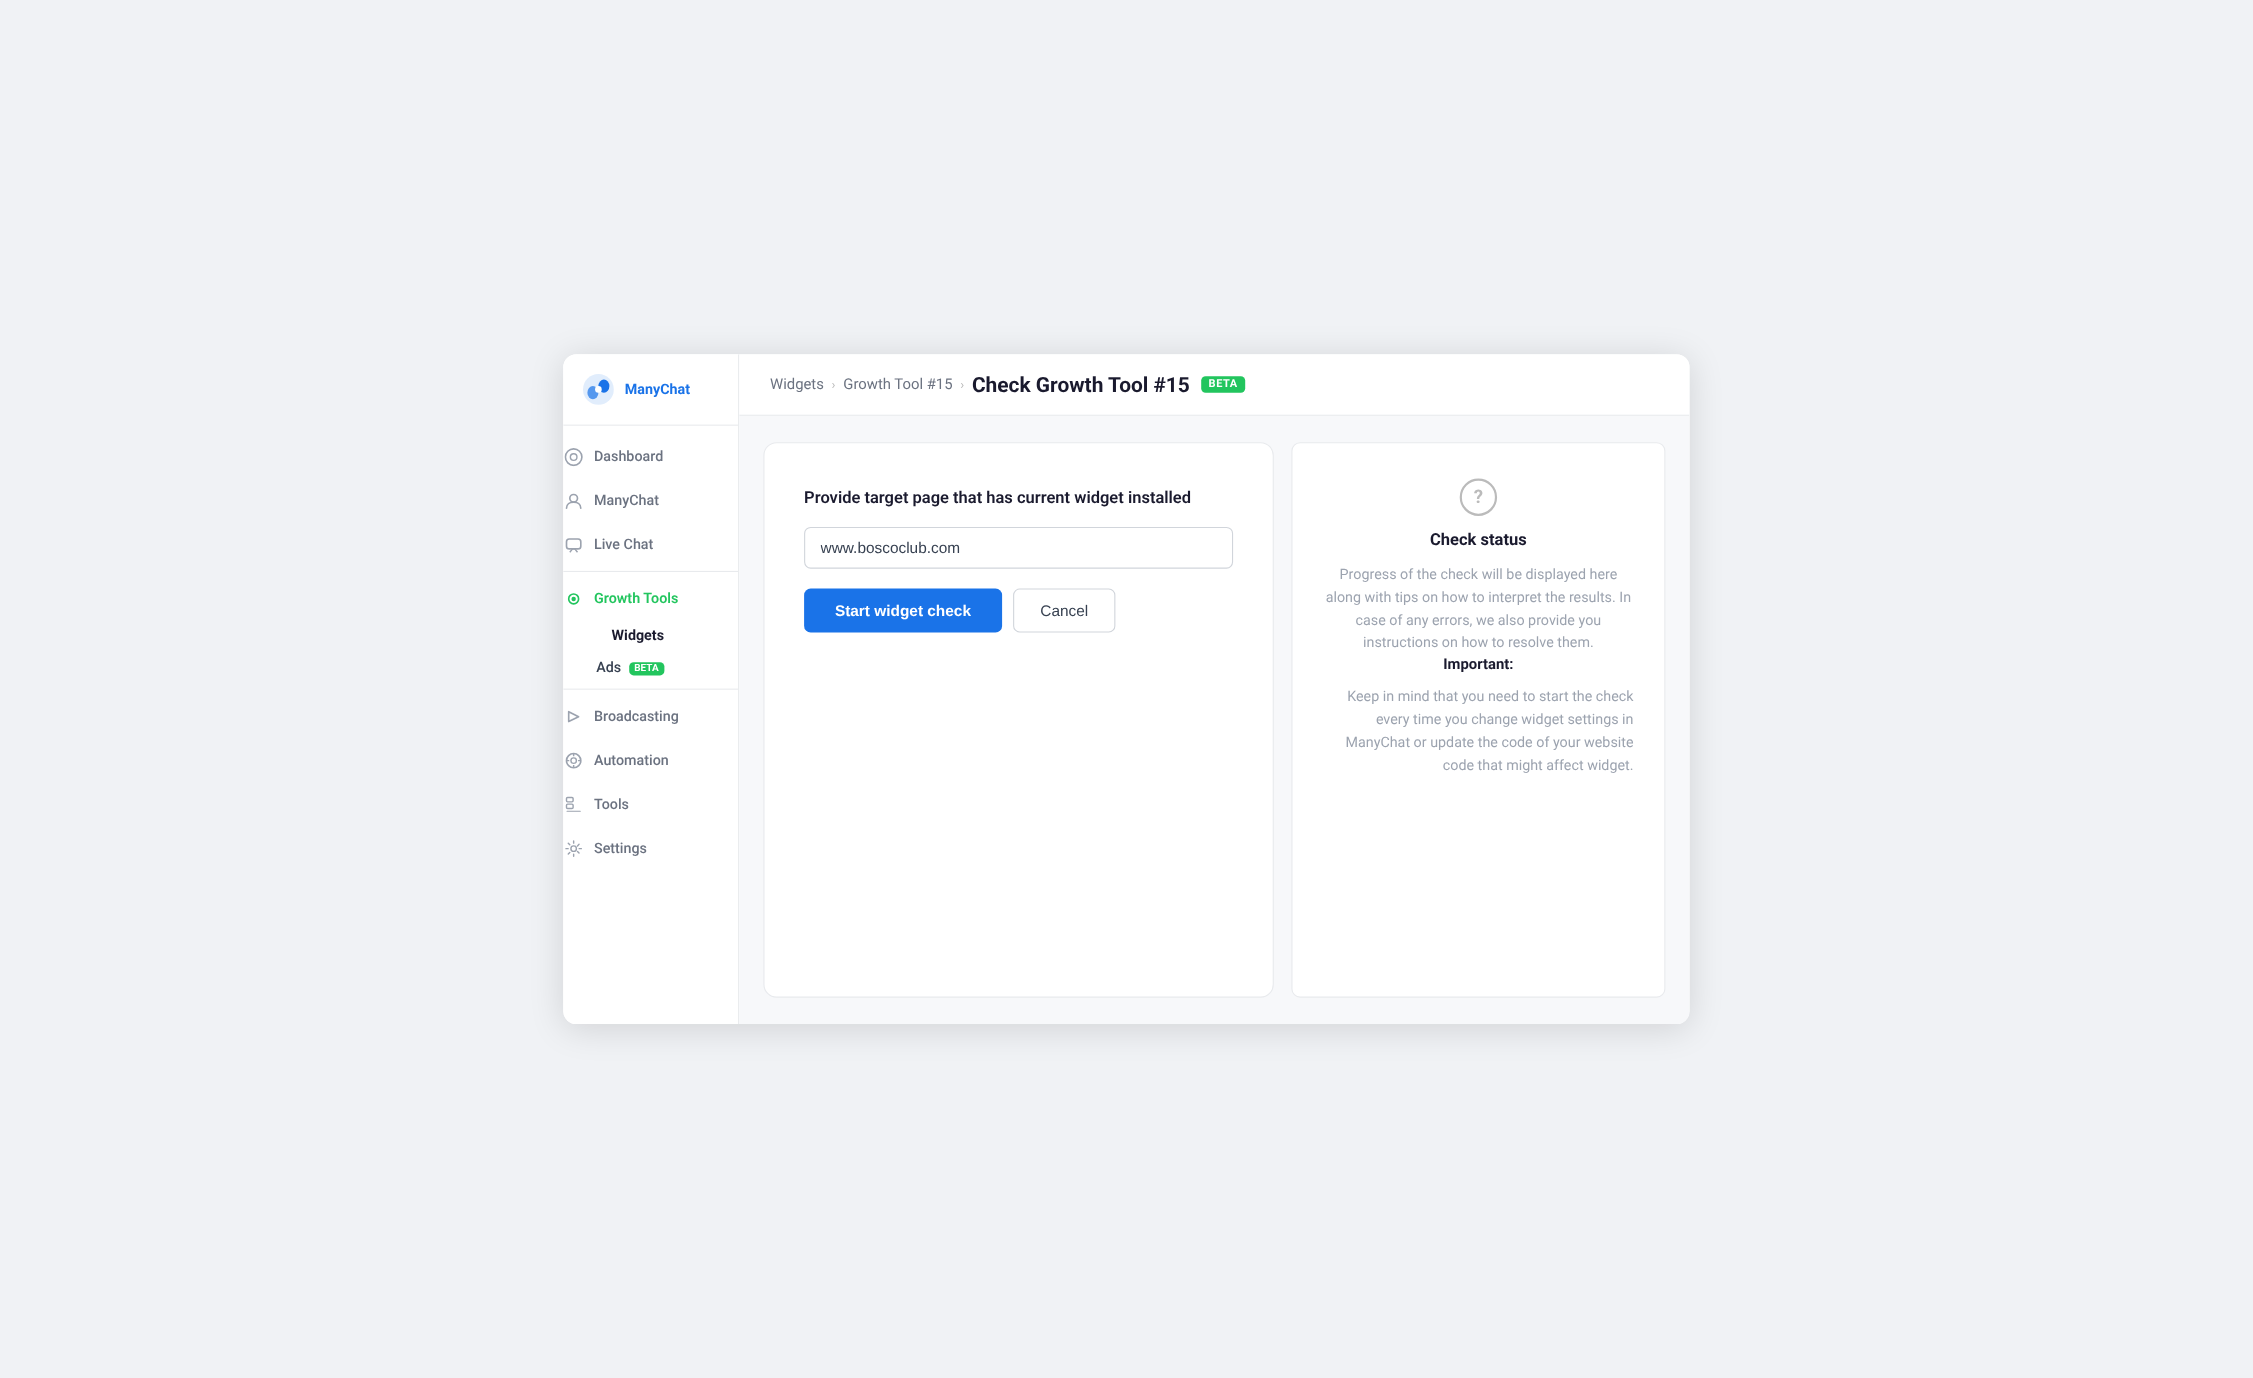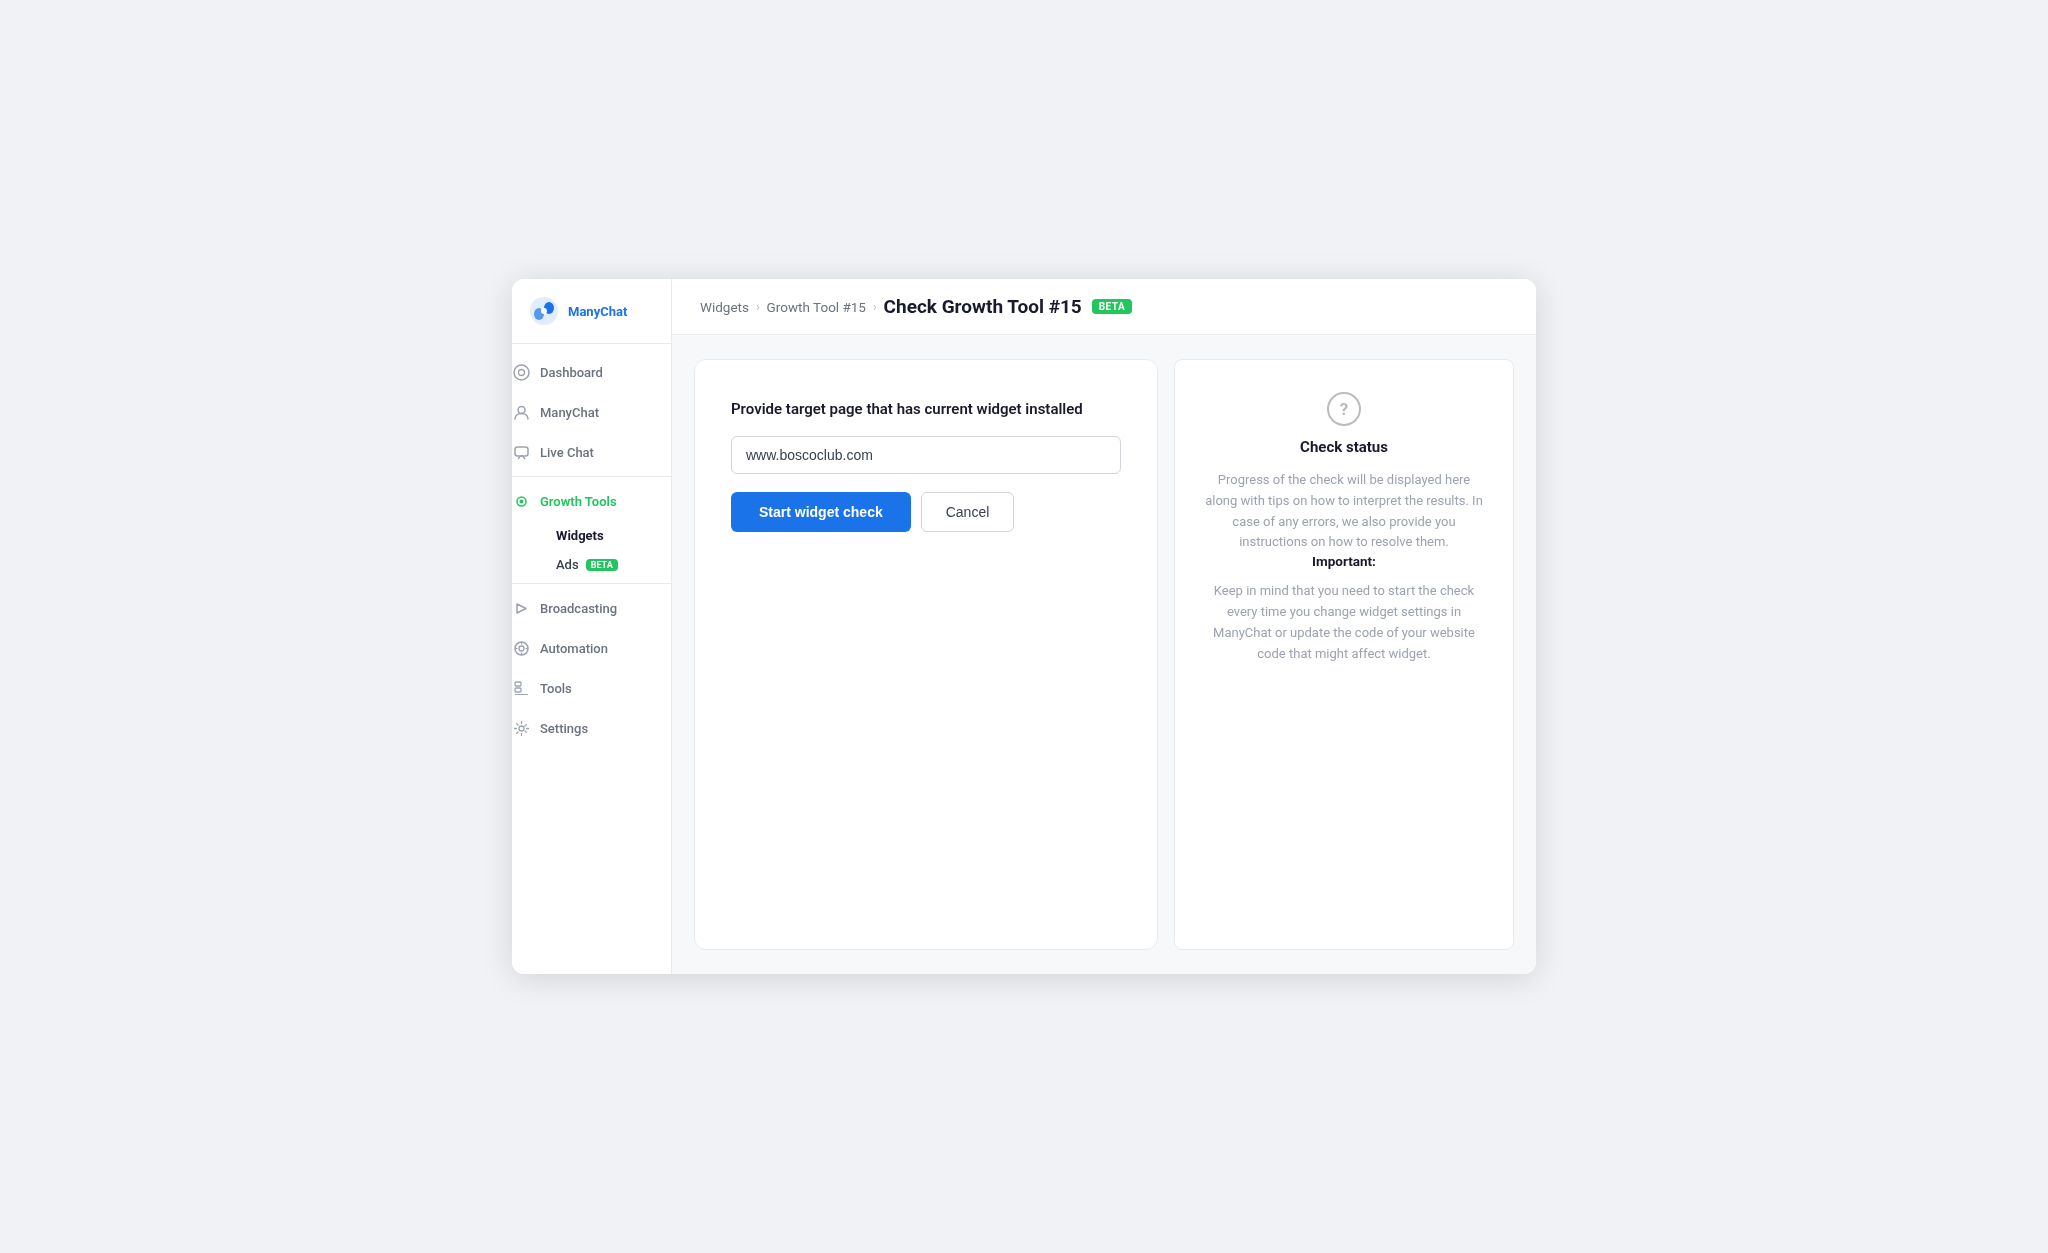--- a/index.html
+++ b/index.html
@@ -6,21 +6,21 @@
     body {
       font-family: -apple-system, BlinkMacSystemFont, 'Segoe UI', Roboto, sans-serif;
       background: #f0f2f5;
       min-height: 100vh;
       display: flex;
       align-items: center;
       justify-content: center;
     }
     .app-window {
       width: 1024px;
-      height: 695px;
+      height: 609px;
       background: #fff;
       border-radius: 12px;
       box-shadow: 0 4px 32px rgba(0,0,0,0.13);
       display: flex;
       overflow: hidden;
     }
     .logo-icon {
       width: 32px;
       height: 32px;
     }
@@ -184,21 +184,21 @@
     .important-title {
       font-size: 13.5px;
       font-weight: 700;
       color: #1a1a2e;
       text-align: center;
       margin-bottom: 12px;
     }
     .important-desc {
       font-size: 13px;
       color: #9ca3af;
-      text-align: center;
+      text-align: right;
       line-height: 1.6;
     }
 
     
     .sidebar-full {
       width: 160px;
       background: #fff;
       border-right: 1px solid #e8eaed;
       display: flex;
       flex-direction: column;
@@ -244,21 +244,21 @@
       font-size: 13px;
       color: #374151;
       cursor: pointer;
       font-weight: 500;
     }
     .sub-item.active-sub { color: #1a1a2e; font-weight: 700; }
     .sub-item-ads {
       display: flex;
       align-items: center;
       gap: 7px;
-      padding: 7px 16px 7px 44px;
+      padding: 7px 16px 7px 30px;
       font-size: 13px;
       color: #374151;
       cursor: pointer;
       font-weight: 500;
     }
     .ads-beta-badge {
       background: #22c55e;
       color: #fff;
       font-size: 9px;
       font-weight: 700;

